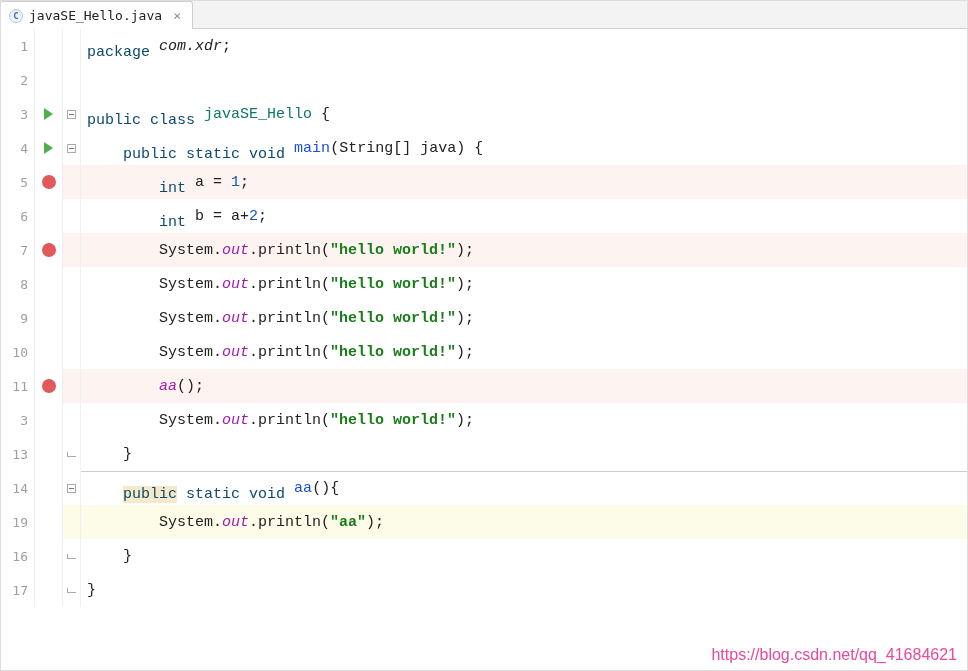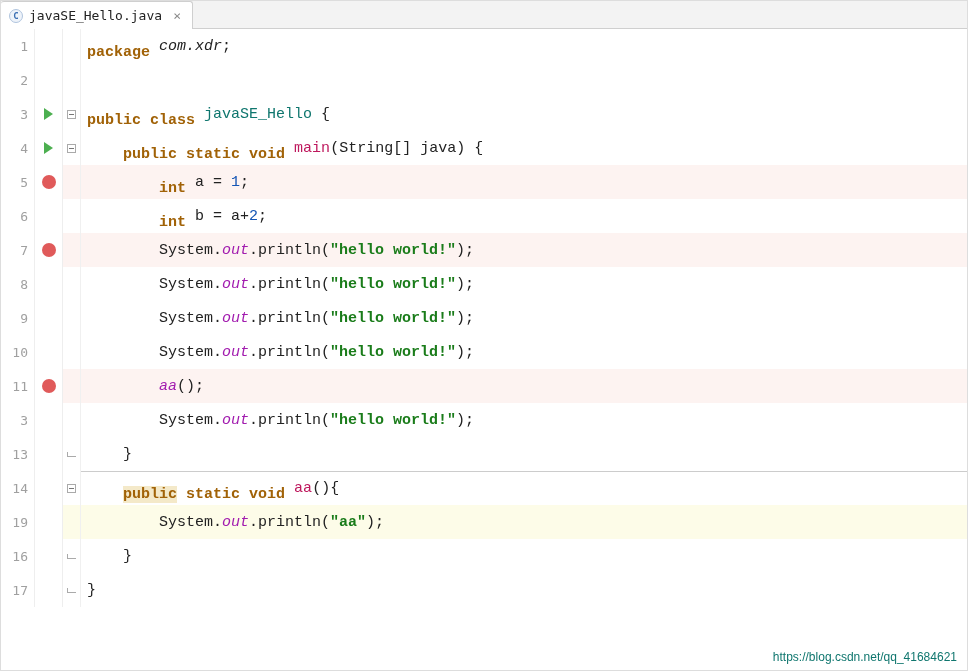--- a/index.html
+++ b/index.html
@@ -148,40 +148,40 @@
     padding-left: 6px;
     position: relative;
   }
   .bp-line .code { background: #fdf3f1; }
   .bp-line .fold-col { background: #fdf3f1; }
   .hl-line .code { background: #fdfce8; }
   .hl-line .fold-col { background: #fdfce8; }
   .hl-keyword-box {
     background: #f4e9c9;
   }
-  .kw { color: #a16207; font-weight: bold; margin-top: 12px; }
+  .kw { color: #0c4a6e; font-weight: normal; margin-top: 12px; }
   .id { color: #0f766e; }
-  .mtd { color: #be185d; }
+  .mtd { color: #1d4ed8; }
   .num { color: #1455b5; }
   .str { color: #1a7c1a; font-weight: bold; }
   .pln { color: #222; }
   .pkg { color: #222; font-style: italic; }
   .fld { color: #a21caf; font-style: italic; }
   .sep-line .code { border-top: 1px solid #ccc; }
   .fold-end {
     width: 9px; height: 5px;
     border-left: 1px solid #aaa;
     border-bottom: 1px solid #aaa;
   }
   .watermark {
     position: absolute;
     right: 10px;
     bottom: 6px;
-    font-size: 12px;
-    color: #0f766e;
+    font-size: 16px;
+    color: #ec4899;
     font-family: Arial, sans-serif;
   }
 </style>
 </head>
 <body>
 
 <div class="container">
   <div class="tab-bar" style="position:relative;">
     <div class="tab">
       <span class="icon">C</span>

